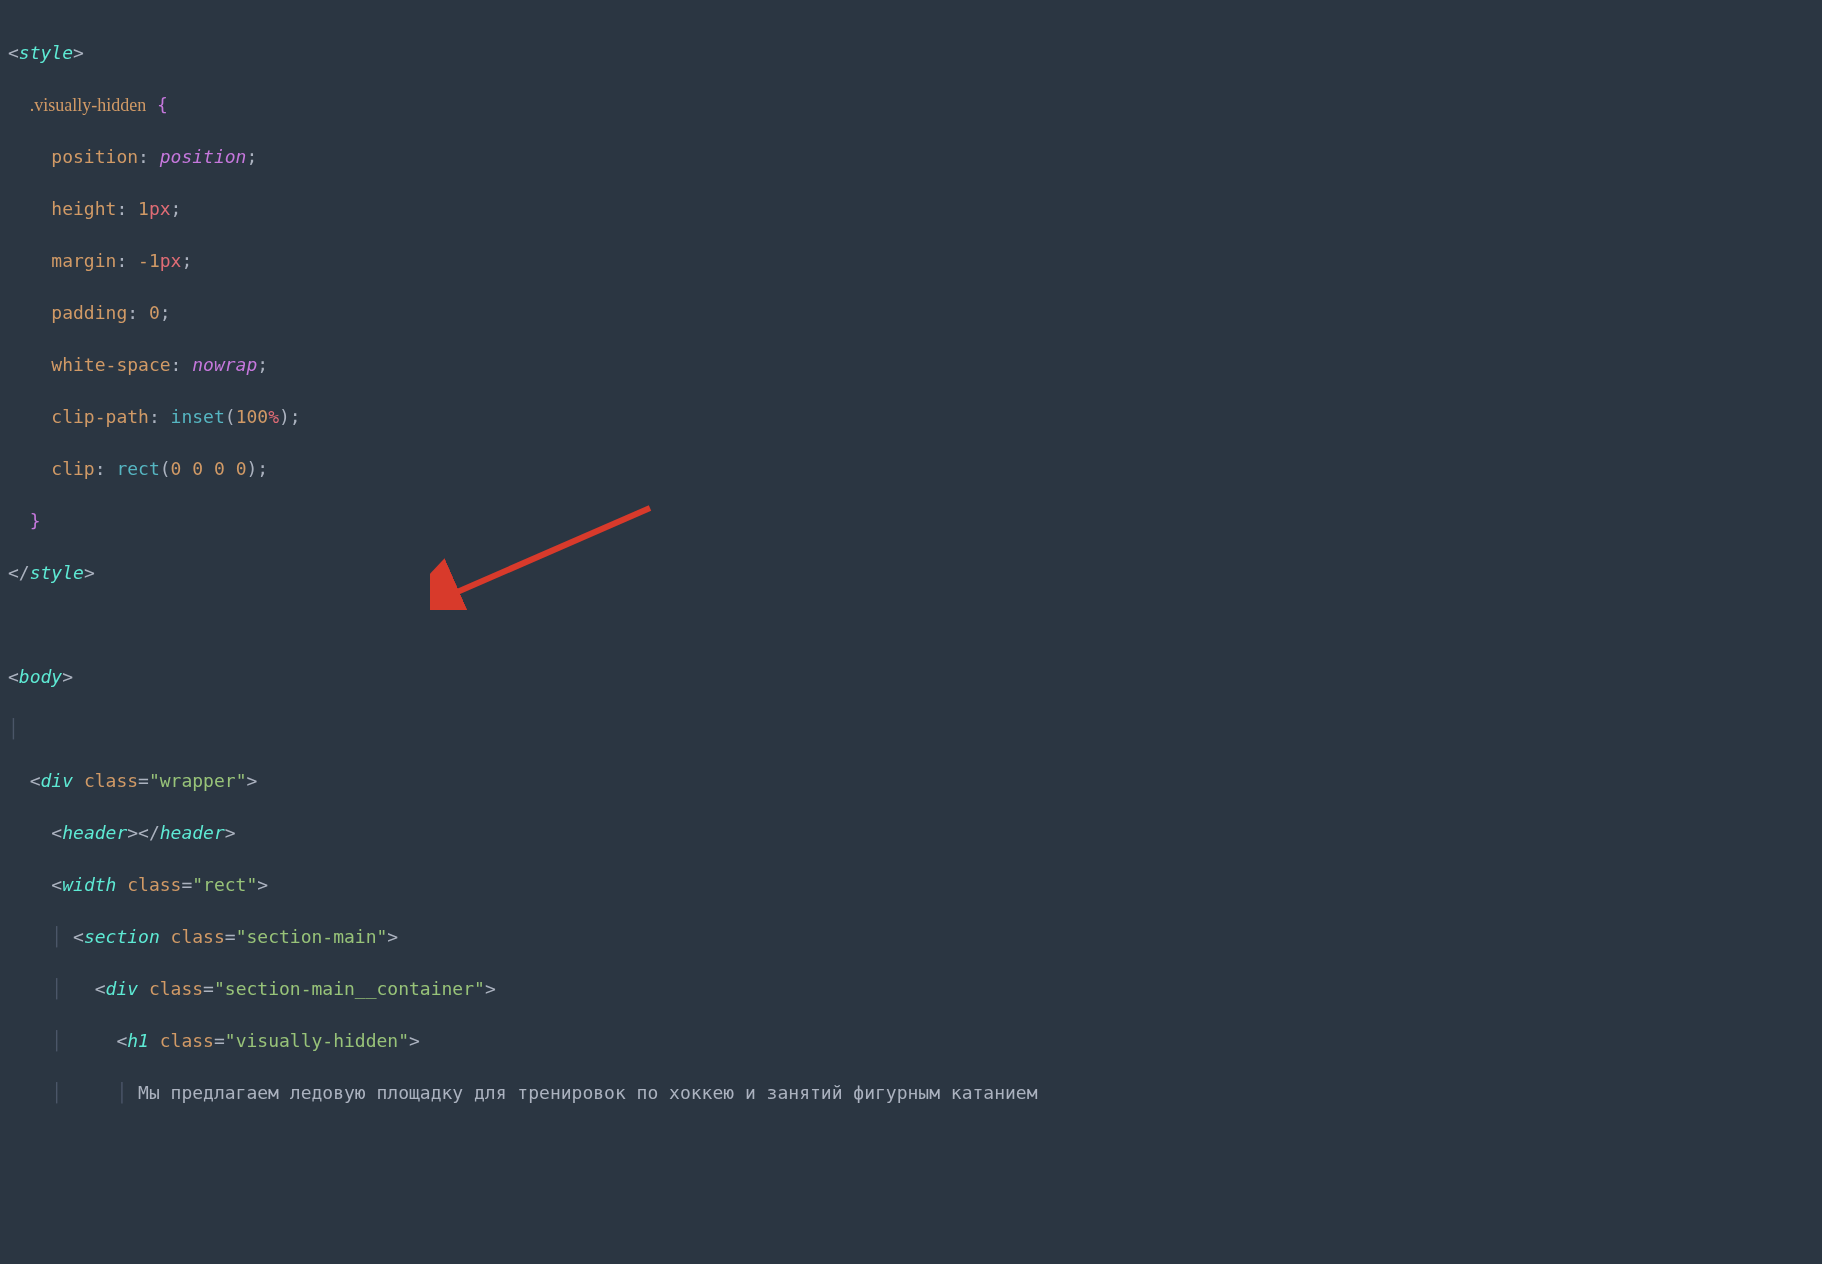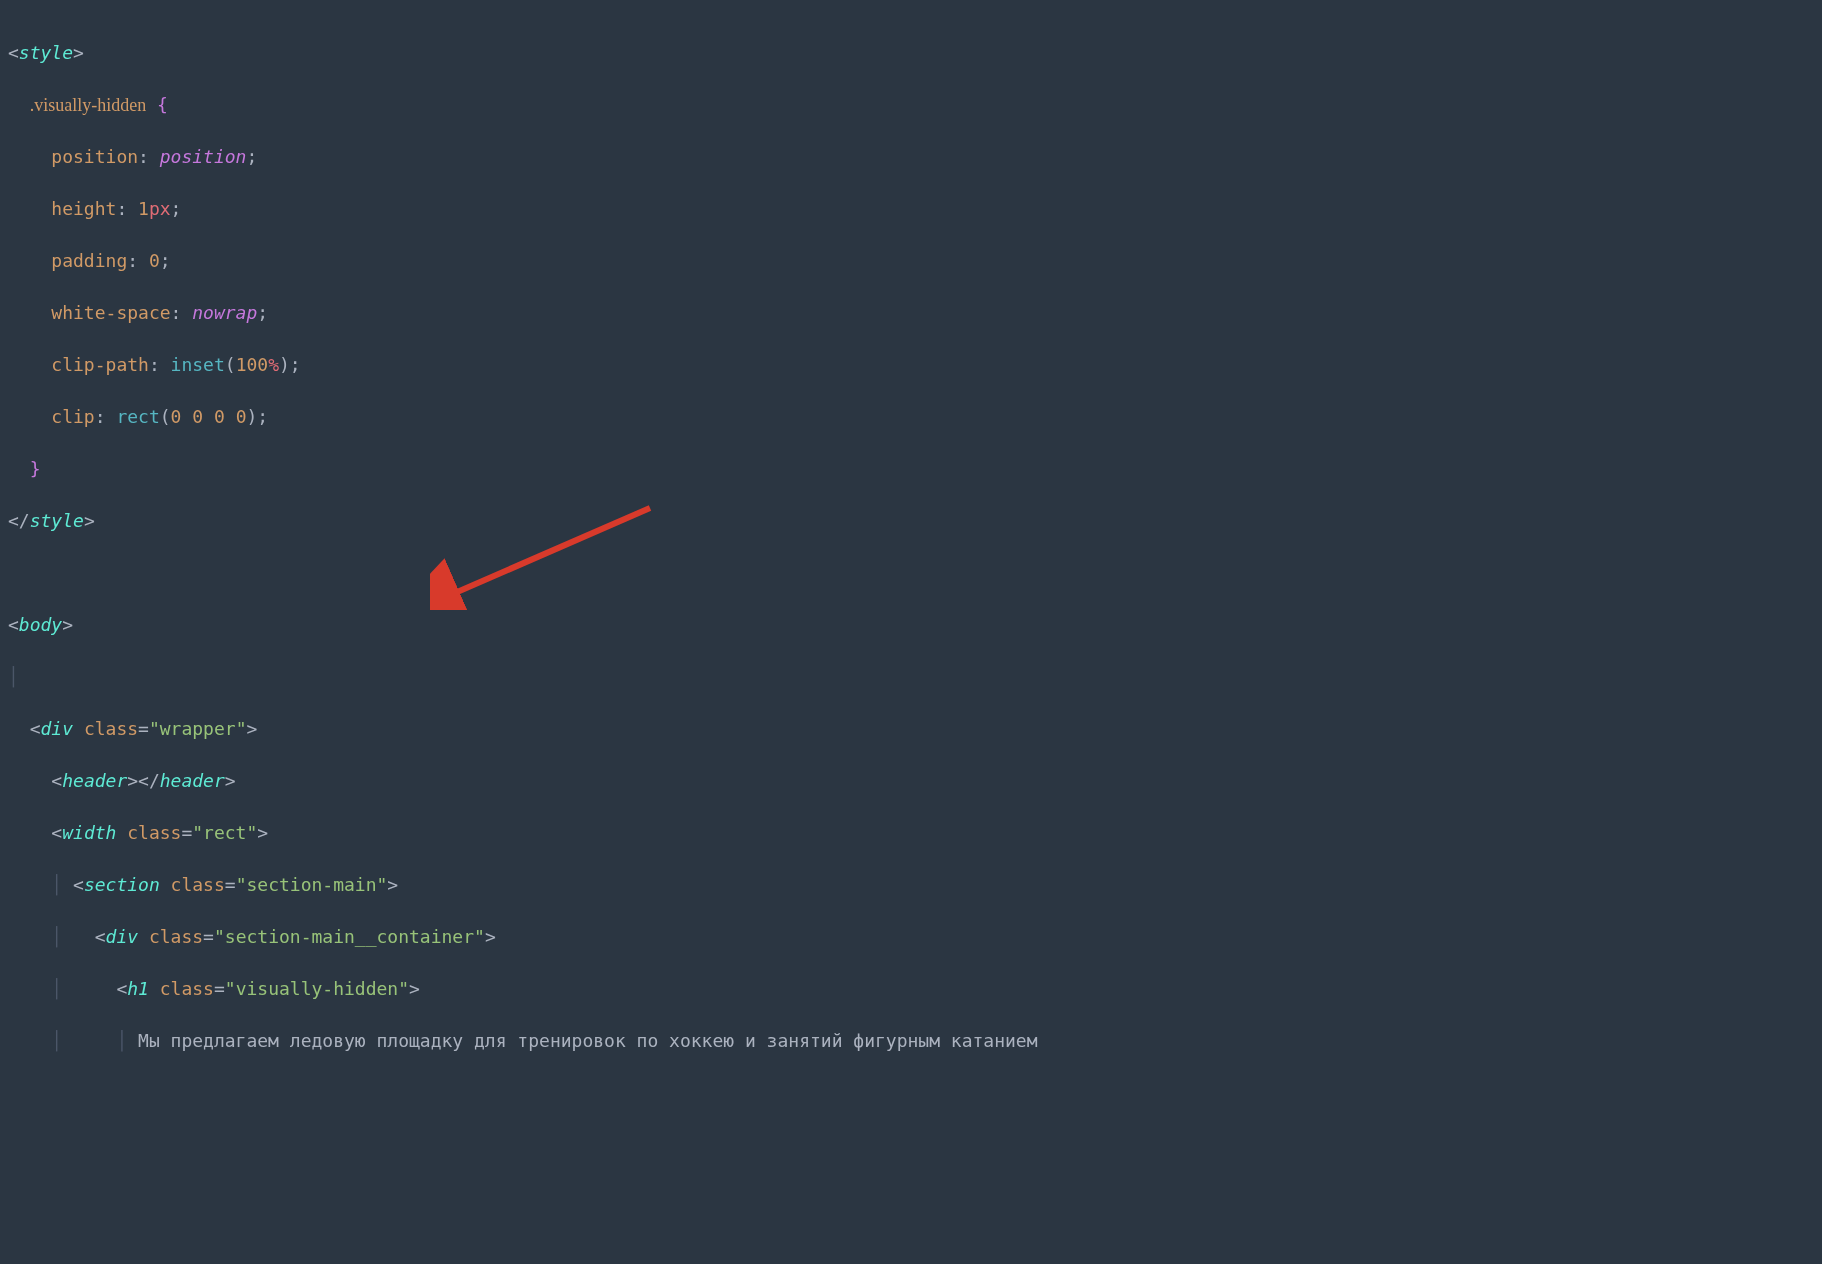--- a/index.html
+++ b/index.html
@@ -47,20 +47,21 @@
 </head>
 <body>
 
 
 
 <div class="code">
 <span class="line"><span class="punct">&lt;</span><span class="tag">style</span><span class="punct">&gt;</span></span>
 <span class="line">  <span class="sel">.visually-hidden</span> <span class="brace">{</span></span>
 <span class="line">    <span class="attrname">position</span><span class="punct">:</span> <span class="cssitalic">position</span><span class="punct">;</span></span>
 <span class="line">    <span class="attrname">height</span><span class="punct">:</span> <span class="cssnum">1</span><span class="cssunit">px</span><span class="punct">;</span></span>
+<span class="line">    <span class="attrname">margin</span><span class="punct">:</span> <span class="cssnum">-1</span><span class="cssunit">px</span><span class="punct">;</span></span>
 <span class="line">    <span class="attrname">padding</span><span class="punct">:</span> <span class="cssnum">0</span><span class="punct">;</span></span>
 <span class="line">    <span class="attrname">white-space</span><span class="punct">:</span> <span class="cssitalic">nowrap</span><span class="punct">;</span></span>
 <span class="line">    <span class="attrname">clip-path</span><span class="punct">:</span> <span class="cssfunc">inset</span><span class="punct">(</span><span class="cssnum">100</span><span class="cssunit">%</span><span class="punct">);</span></span>
 <span class="line">    <span class="attrname">clip</span><span class="punct">:</span> <span class="cssfunc">rect</span><span class="punct">(</span><span class="cssnum">0 0 0 0</span><span class="punct">);</span></span>
 <span class="line">  <span class="brace">}</span></span>
 <span class="line"><span class="punct">&lt;/</span><span class="tag">style</span><span class="punct">&gt;</span></span>
 <span class="line"> </span>
 <span class="line"><span class="punct">&lt;</span><span class="tag">body</span><span class="punct">&gt;</span></span>
 <span class="line"><span class="guide">│</span></span>
 <span class="line">  <span class="punct">&lt;</span><span class="tag">div</span> <span class="attrname">class</span><span class="punct">=</span><span class="attrval">"<span>wrapper</span>"</span><span class="punct">&gt;</span></span>

